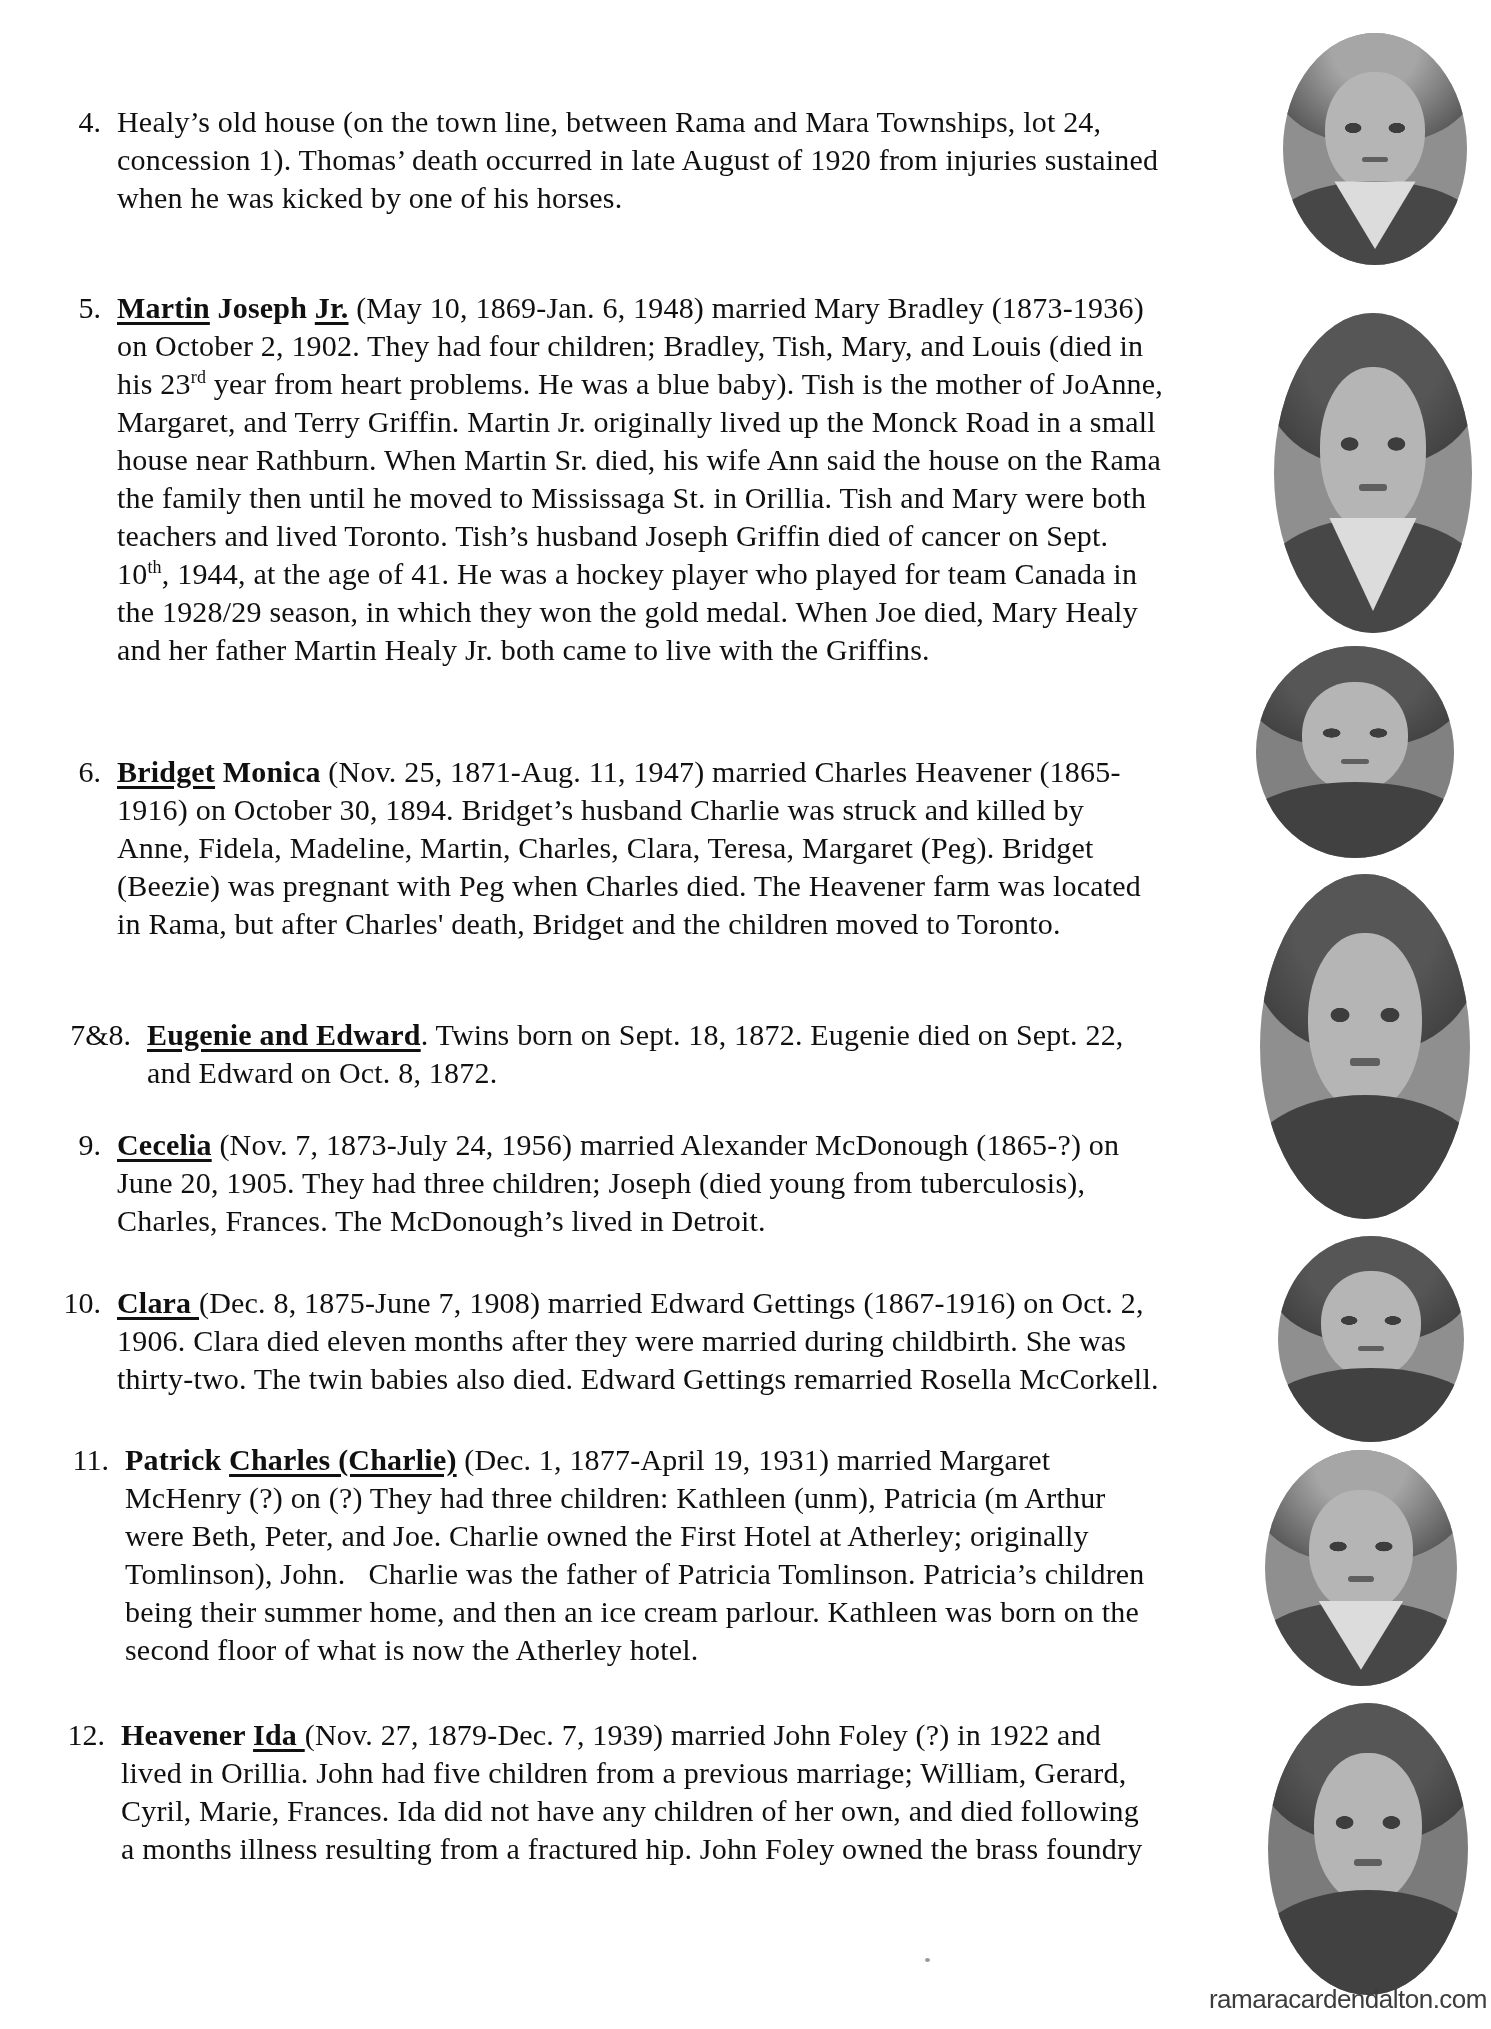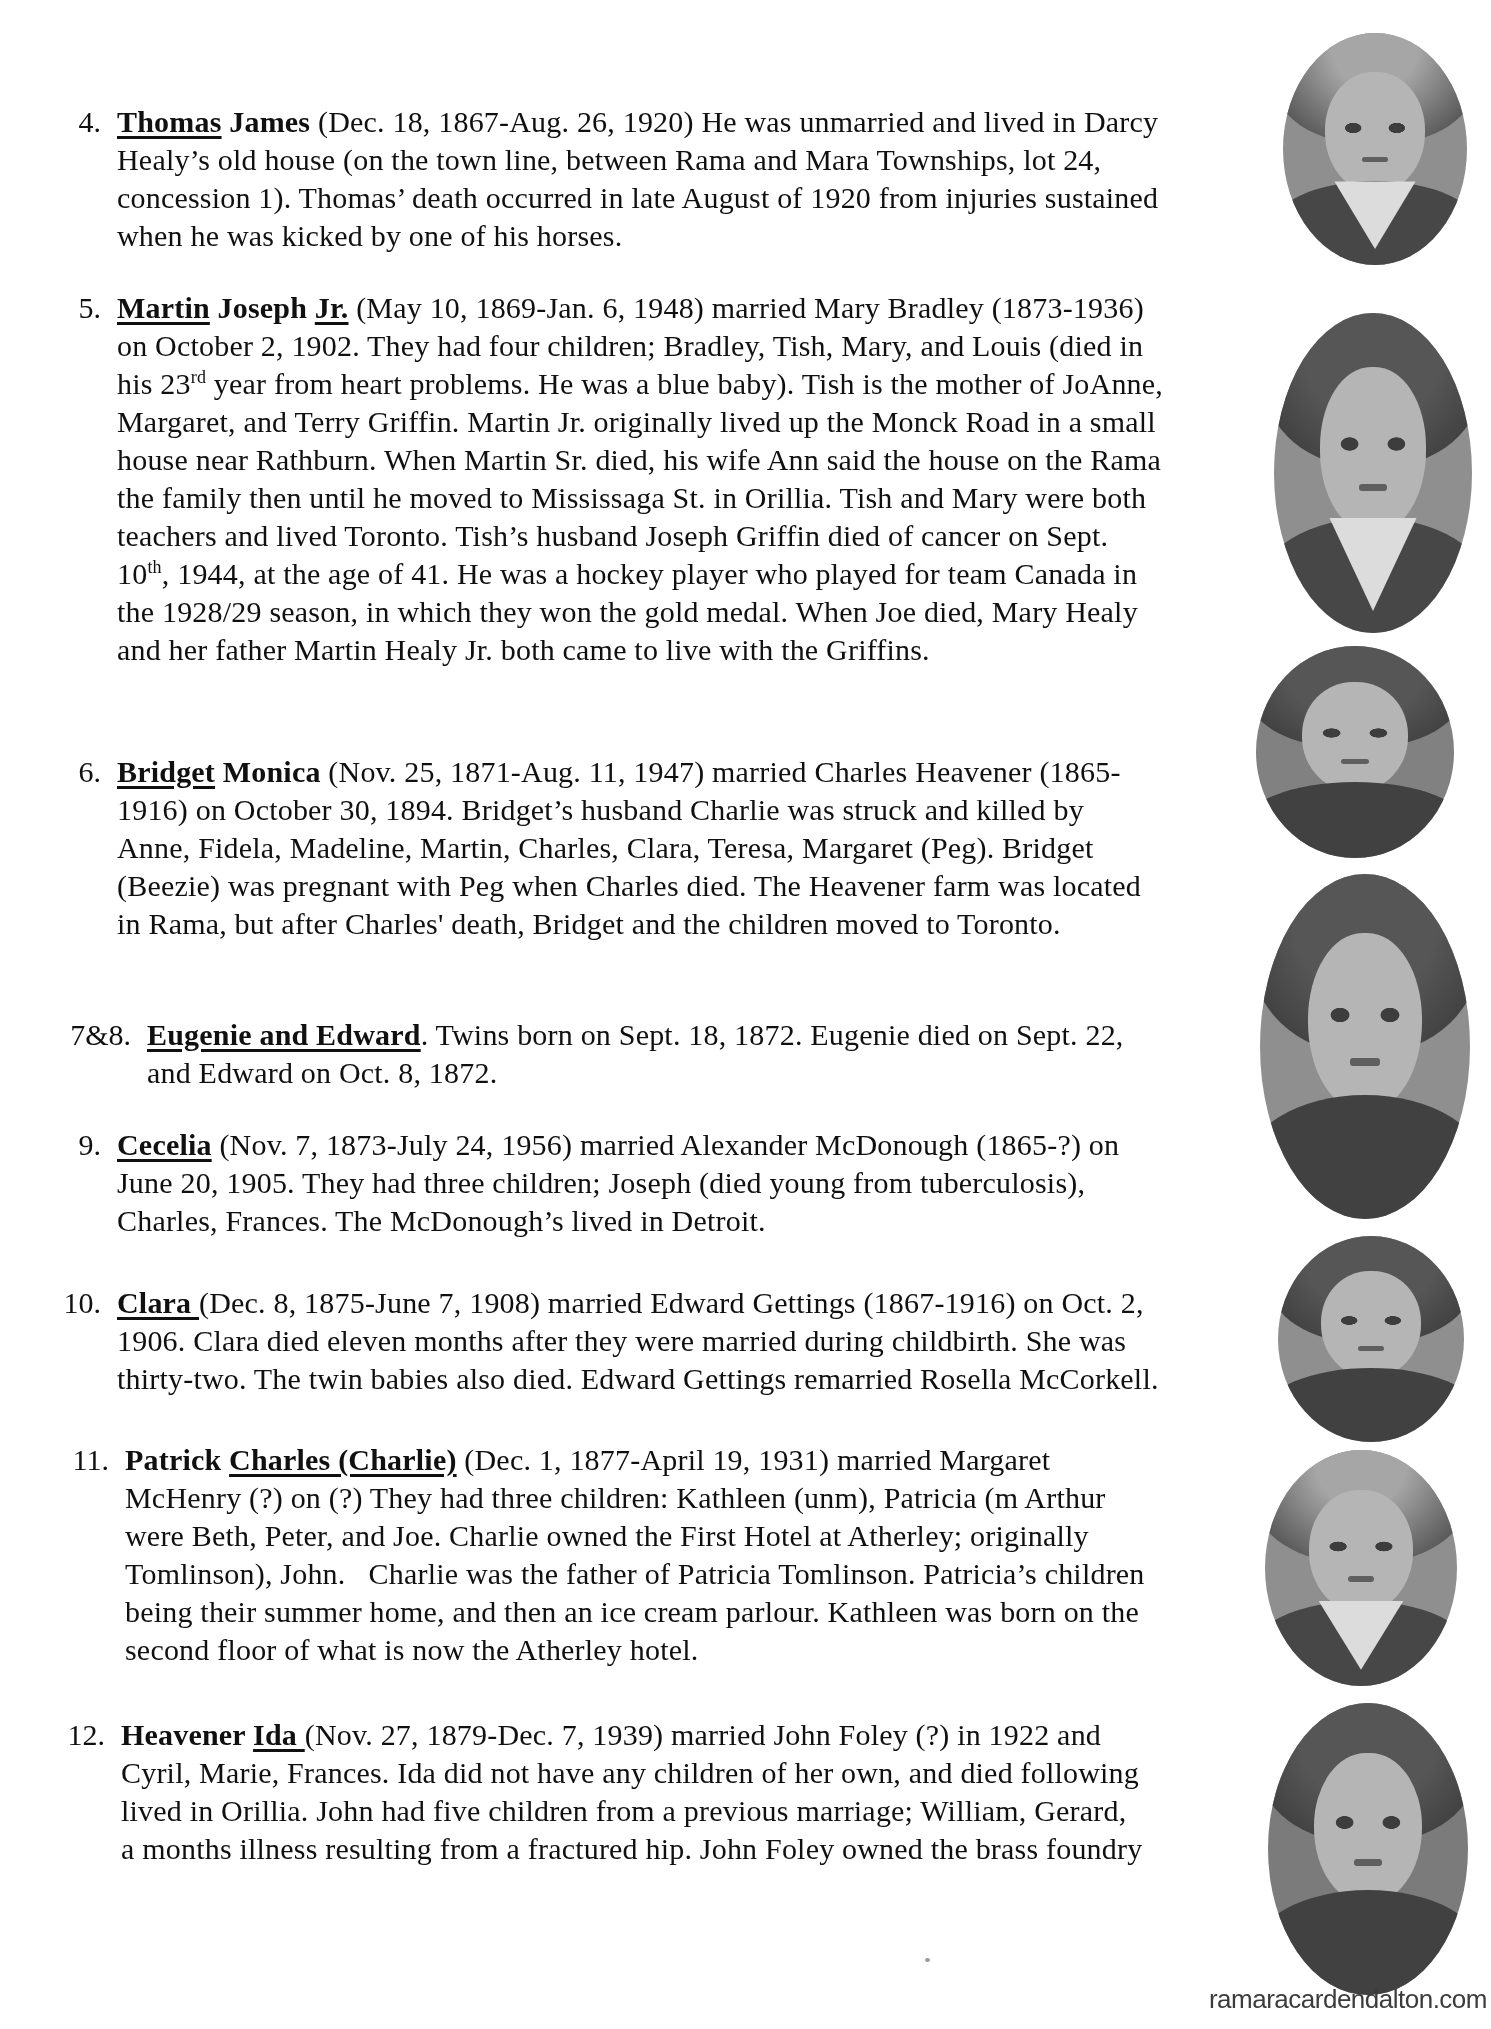--- a/index.html
+++ b/index.html
@@ -84,21 +84,20 @@
   }
   #speck{position:absolute;left:925px;top:1958px;width:5px;height:4px;background:#9a9a9a;border-radius:50%;}
 </style>
 </head>
 <body>
 
 <div id="page">
   <div id="entries">
       <div class="entry">
         <div class="num">4.</div>
-        <div class="tline"><span class="seg-b seg-u">Thomas</span><span class="seg-b"> James</span><span class=""> (Dec. 18, 1867-Aug. 26, 1920) He was unmarried and lived in Darcy</span></div>
         <div class="tline"><span class="">Healy’s old house (on the town line, between Rama and Mara Townships, lot 24,</span></div>
         <div class="tline"><span class="">concession 1). Thomas’ death occurred in late August of 1920 from injuries sustained</span></div>
         <div class="tline"><span class="">when he was kicked by one of his horses.</span></div>
       </div>
       <div class="entry">
         <div class="num">5.</div>
         <div class="tline"><span class="seg-b seg-u">Martin</span><span class="seg-b"> Joseph </span><span class="seg-b seg-u">Jr.</span><span class=""> (May 10, 1869-Jan. 6, 1948) married Mary Bradley (1873-1936)</span></div>
         <div class="tline"><span class="">on October 2, 1902. They had four children; Bradley, Tish, Mary, and Louis (died in</span></div>
         <div class="tline"><span class="">his 23</span><span class="seg-sup">rd</span><span class=""> year from heart problems. He was a blue baby). Tish is the mother of JoAnne,</span></div>
         <div class="tline"><span class="">Margaret, and Terry Griffin. Martin Jr. originally lived up the Monck Road in a small</span></div>
@@ -139,22 +138,22 @@
         <div class="tline"><span class="seg-b">Patrick </span><span class="seg-b seg-u">Charles (Charlie)</span><span class=""> (Dec. 1, 1877-April 19, 1931) married Margaret</span></div>
         <div class="tline"><span class="">McHenry (?) on (?) They had three children: Kathleen (unm), Patricia (m Arthur</span></div>
         <div class="tline"><span class="">were Beth, Peter, and Joe. Charlie owned the First Hotel at Atherley; originally</span></div>
         <div class="tline"><span class="">Tomlinson), John.   Charlie was the father of Patricia Tomlinson. Patricia’s children</span></div>
         <div class="tline"><span class="">being their summer home, and then an ice cream parlour. Kathleen was born on the</span></div>
         <div class="tline"><span class="">second floor of what is now the Atherley hotel.</span></div>
       </div>
       <div class="entry">
         <div class="num">12.</div>
         <div class="tline"><span class="seg-b">Heavener </span><span class="seg-b seg-u">Ida </span><span class="">(Nov. 27, 1879-Dec. 7, 1939) married John Foley (?) in 1922 and</span></div>
+        <div class="tline"><span class="">lived in Orillia. John had five children from a previous marriage; William, Gerard,</span></div>
         <div class="tline"><span class="">Cyril, Marie, Frances. Ida did not have any children of her own, and died following</span></div>
-        <div class="tline"><span class="">lived in Orillia. John had five children from a previous marriage; William, Gerard,</span></div>
         <div class="tline"><span class="">a months illness resulting from a fractured hip. John Foley owned the brass foundry</span></div>
       </div>
     </div>
   <div id="photos">
       <div class="photo p1 man light-hair" title="oval portrait, young man with dark jacket and white cravat">
         <div class="hair"></div>
         <div class="face"></div>
         <div class="torso"></div>
       </div>
       <div class="photo p2 man" title="oval portrait, man with short hair, dark suit and white collar">

